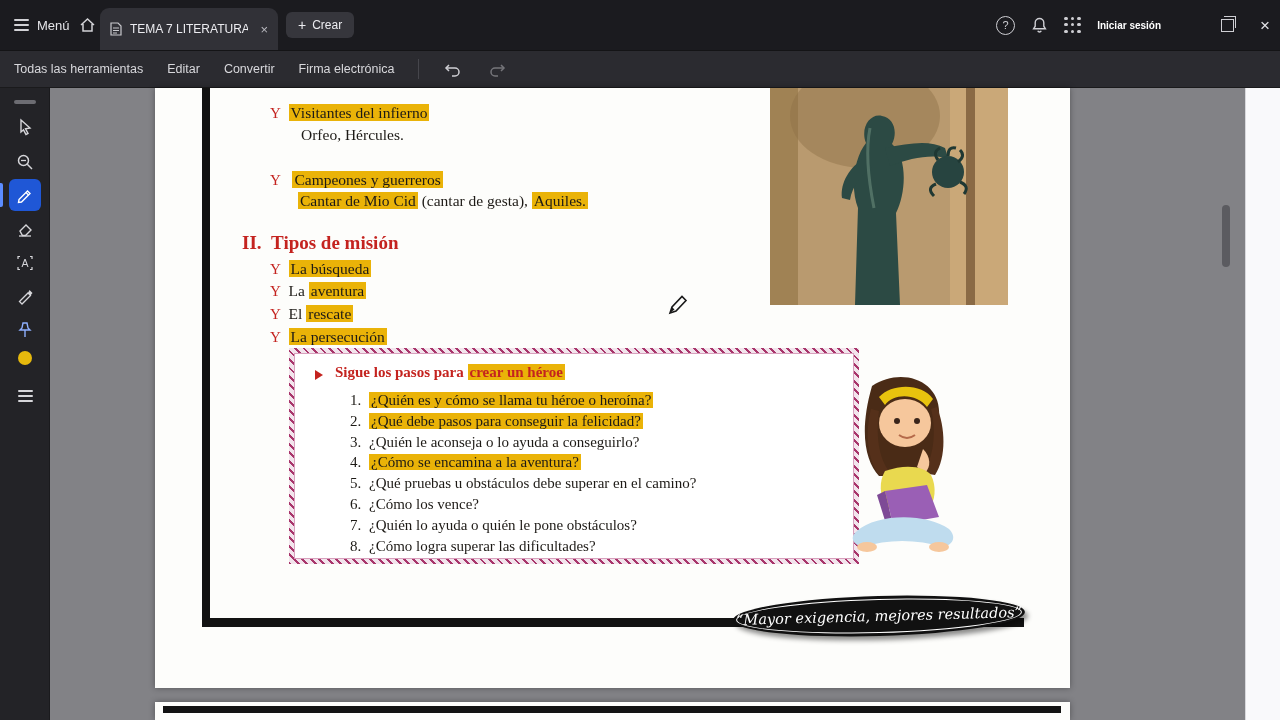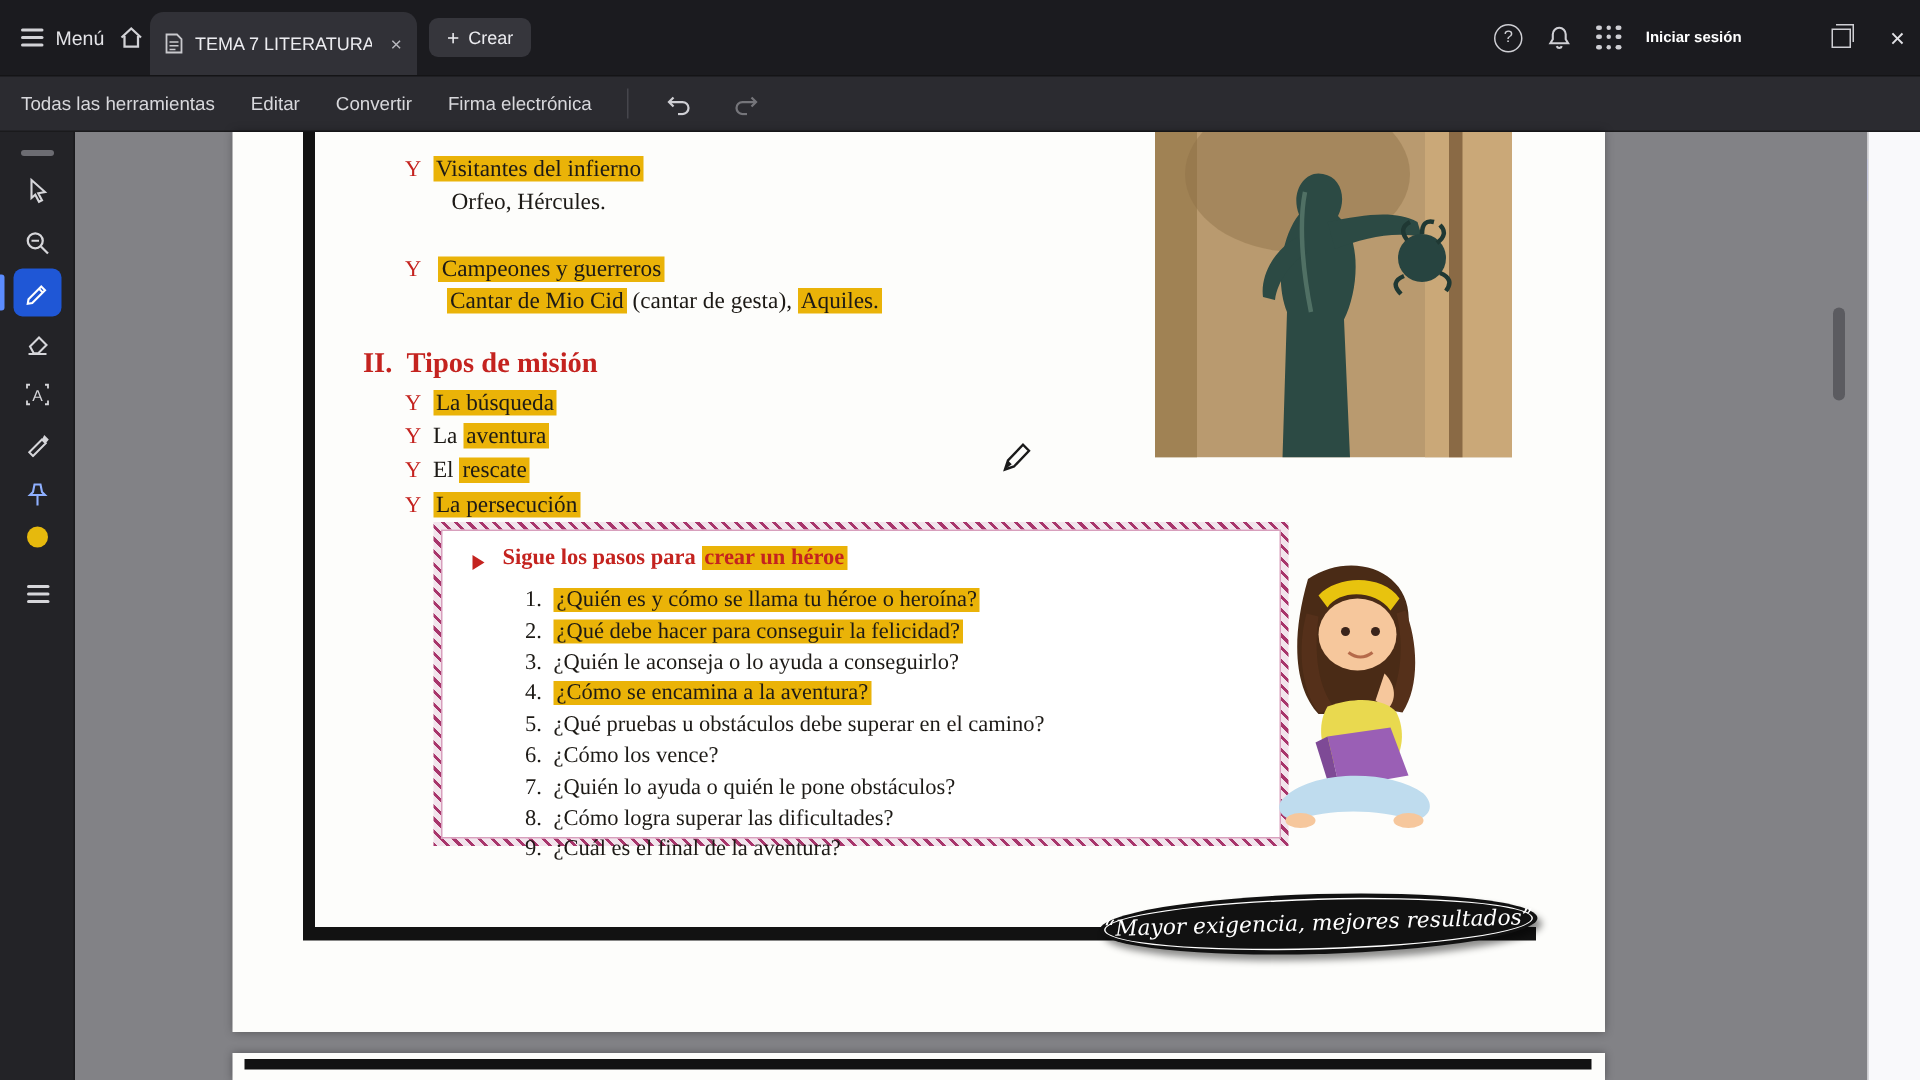--- a/index.html
+++ b/index.html
@@ -287,28 +287,27 @@
     </div>
 
     <div class="abs stitch">
       <div class="stitch-inner">
         <span class="tri"></span>
         <div class="steps-title">
           <span>Sigue los pasos para </span><span class="hl">crear un héroe</span>
         </div>
         <div class="steps-list">
           <div class="row"><span class="num">1.</span><span class="hl">¿Quién es y cómo se llama tu héroe o heroína?</span></div>
-          <div class="row"><span class="num">2.</span><span class="hl">¿Qué debe hacer para conseguir la felicidad?</span></div>
+          <div class="row"><span class="num">2.</span><span class="hl">¿Qué debe pasos para conseguir la felicidad?</span></div>
           <div class="row"><span class="num">3.</span><span>¿Quién le aconseja o lo ayuda a conseguirlo?</span></div>
           <div class="row"><span class="num">4.</span><span class="hl">¿Cómo se encamina a la aventura?</span></div>
           <div class="row"><span class="num">5.</span><span>¿Qué pruebas u obstáculos debe superar en el camino?</span></div>
           <div class="row"><span class="num">6.</span><span>¿Cómo los vence?</span></div>
           <div class="row"><span class="num">7.</span><span>¿Quién lo ayuda o quién le pone obstáculos?</span></div>
           <div class="row"><span class="num">8.</span><span>¿Cómo logra superar las dificultades?</span></div>
-          <div class="row"><span class="num">9.</span><span>¿Cuál es el final de la aventura?</span></div>
         </div>
       </div>
     </div>
 
     <div class="abs" style="left:672px;top:283px;width:150px;height:190px;">
       <svg width="150" height="190" viewBox="0 0 150 190">
         <path d="M45 15 C75 -5 115 10 112 45 C118 70 112 95 98 105 L52 105 C38 90 32 60 45 15 Z" fill="#4a2b16"></path>
         <ellipse cx="78" cy="52" rx="26" ry="24" fill="#f6c79c"></ellipse>
         <path d="M52 26 C65 12 95 12 106 28 L100 36 C90 22 66 22 58 34 Z" fill="#e8c30e"></path>
         <circle cx="70" cy="50" r="3" fill="#3a241a"></circle>

